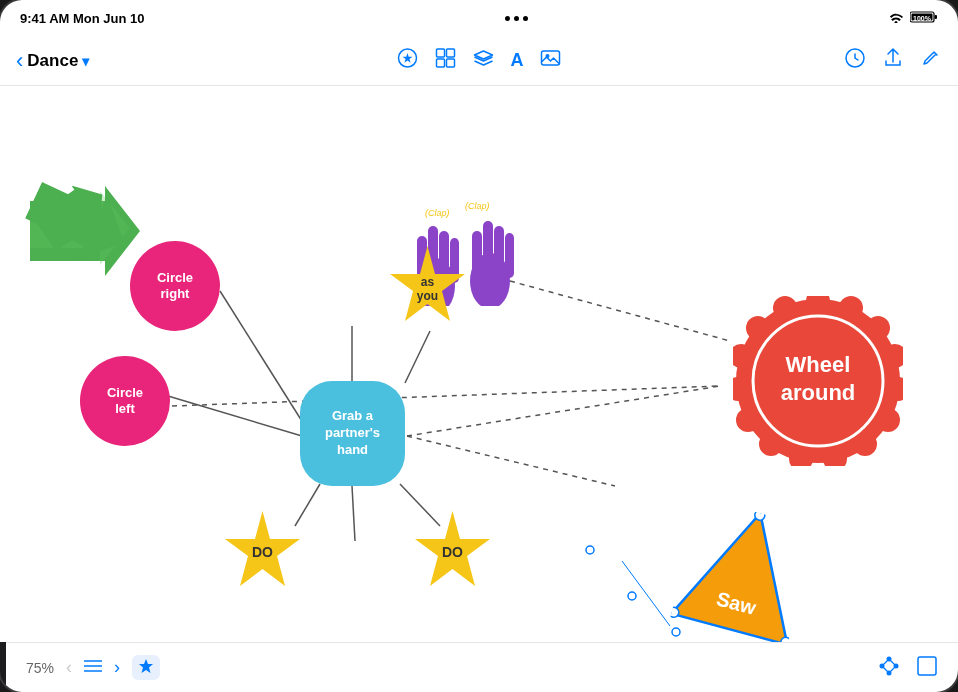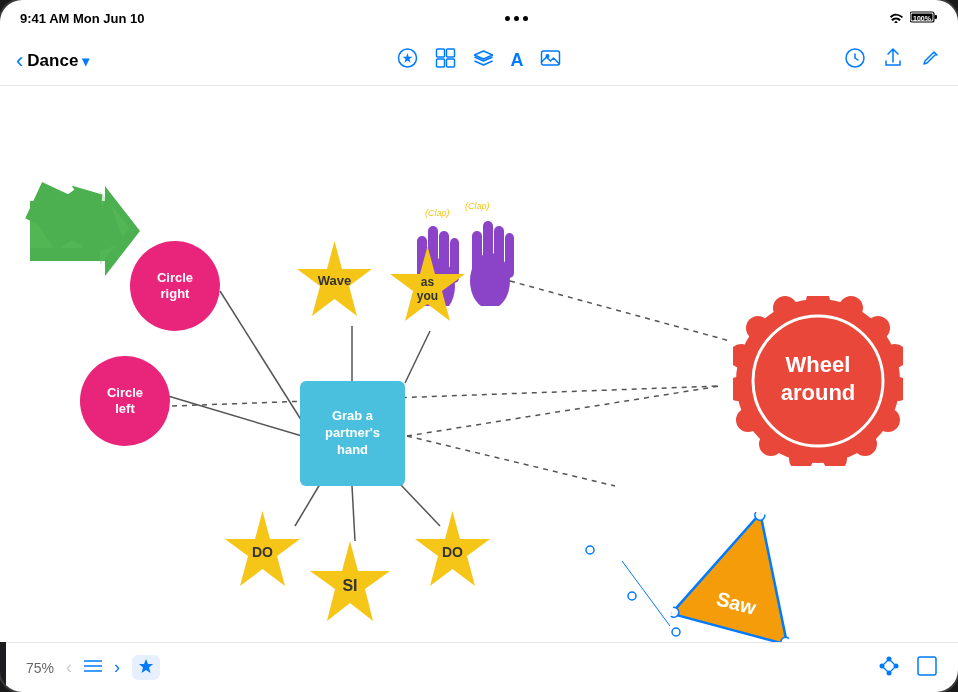--- a/index.html
+++ b/index.html
@@ -217,21 +217,21 @@
     }
 
     
     .center-box {
       position: absolute;
       top: 295px;
       left: 300px;
       width: 105px;
       height: 105px;
       background: #4bbfde;
-      border-radius: 6px;
+      border-radius: 32px;
       transform: rotate(0deg);
       display: flex;
       align-items: center;
       justify-content: center;
       text-align: center;
       color: white;
       font-size: 13px;
       font-weight: 700;
       line-height: 1.3;
     }
@@ -418,52 +418,40 @@
           <ellipse cx="30" cy="90" rx="20" ry="28" fill="#8B44C8"></ellipse>
           <rect x="12" y="40" width="10" height="45" rx="5" fill="#8B44C8"></rect>
           <rect x="23" y="30" width="10" height="55" rx="5" fill="#8B44C8"></rect>
           <rect x="34" y="35" width="10" height="50" rx="5" fill="#8B44C8"></rect>
           <rect x="45" y="42" width="9" height="45" rx="5" fill="#8B44C8"></rect>
           <text x="5" y="18" font-size="9" fill="#f5c518" font-style="italic">(Clap)</text>
         </g>
       </svg>
     </div>
 
-    <div style="position:absolute; top:155px; left:297px;">
-      <svg width="75" height="75" viewBox="0 0 75 75">
-        <polygon points="37.5,0 45,28 75,28 52,45 60,75 37.5,58 15,75 23,45 0,28 30,28" fill="#f5c518"></polygon>
-        <text x="37.5" y="44" text-anchor="middle" font-size="13" font-weight="700" fill="#333">Wave</text>
-      </svg>
-    </div>
 
     <div style="position:absolute; top:160px; left:390px;">
       <svg width="75" height="75" viewBox="0 0 75 75">
         <polygon points="37.5,0 45,28 75,28 52,45 60,75 37.5,58 15,75 23,45 0,28 30,28" fill="#f5c518"></polygon>
         <text x="37.5" y="40" text-anchor="middle" font-size="12" font-weight="700" fill="#333">as</text>
         <text x="37.5" y="54" text-anchor="middle" font-size="12" font-weight="700" fill="#333">you</text>
       </svg>
     </div>
 
     <div class="center-box">
       <span>Grab a<br>partner's<br>hand</span>
     </div>
 
     <div style="position:absolute; top:425px; left:225px;">
       <svg width="75" height="75" viewBox="0 0 75 75">
         <polygon points="37.5,0 45,28 75,28 52,45 60,75 37.5,58 15,75 23,45 0,28 30,28" fill="#f5c518"></polygon>
         <text x="37.5" y="46" text-anchor="middle" font-size="14" font-weight="800" fill="#333">DO</text>
       </svg>
     </div>
 
-    <div style="position:absolute; top:455px; left:310px;">
-      <svg width="80" height="80" viewBox="0 0 80 80">
-        <polygon points="40,0 48,30 80,30 55,48 63,80 40,62 17,80 25,48 0,30 32,30" fill="#f5c518"></polygon>
-        <text x="40" y="50" text-anchor="middle" font-size="16" font-weight="800" fill="#333">SI</text>
-      </svg>
-    </div>
 
     <div style="position:absolute; top:425px; left:415px;">
       <svg width="75" height="75" viewBox="0 0 75 75">
         <polygon points="37.5,0 45,28 75,28 52,45 60,75 37.5,58 15,75 23,45 0,28 30,28" fill="#f5c518"></polygon>
         <text x="37.5" y="46" text-anchor="middle" font-size="14" font-weight="800" fill="#333">DO</text>
       </svg>
     </div>
 
     <div style="position:absolute; top:210px; right:55px; width:170px; height:170px;">
       <svg width="170" height="170" viewBox="0 0 170 170">

